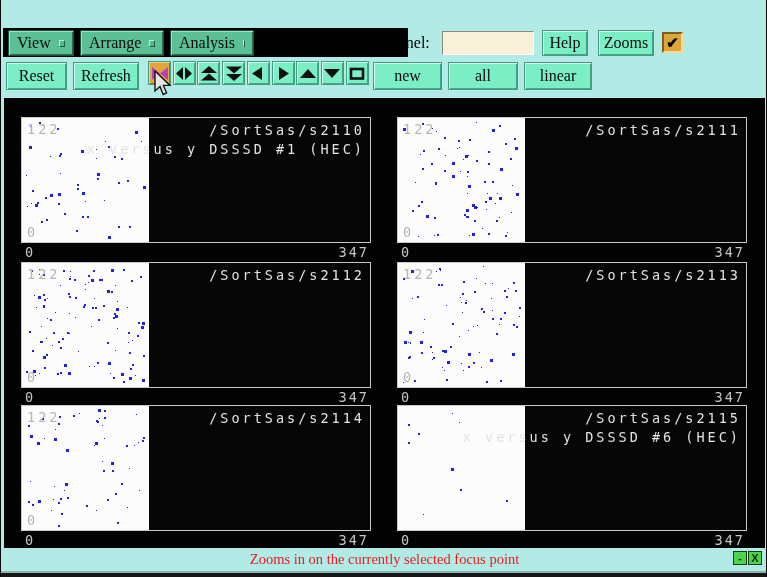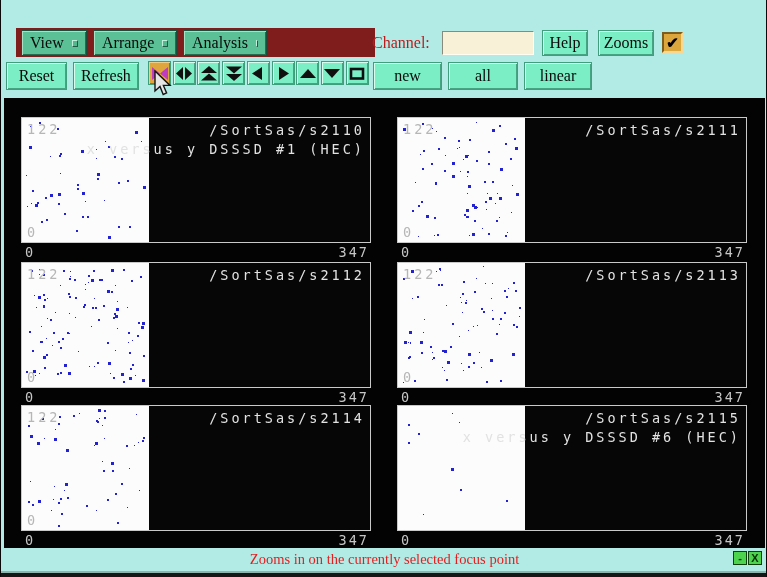--- a/index.html
+++ b/index.html
@@ -10,28 +10,28 @@
   .titlebar{position:absolute;left:0;top:0;width:767px;height:26px;
             background:linear-gradient(#444 0%,#2e2e2e 45%,#1d1d1d 100%);
             border-top:1px solid #5a5a5a;display:flex;align-items:center;}
   .win-icon{position:absolute;left:13px;top:3px;width:26px;height:21px;background:#1d1d1d;}
   .title-text{width:100%;text-align:center;color:#fff;font-family:"Liberation Sans",sans-serif;
               font-weight:bold;font-size:14px;letter-spacing:.2px;}
   .tb-controls{position:absolute;right:8px;top:0;height:26px;display:flex;align-items:center;gap:9px;}
   .tb-btn{color:#aaa;font-family:"DejaVu Sans",sans-serif;font-size:12px;font-weight:bold;
           width:14px;text-align:center;cursor:default;}
   
-  .menubar{position:absolute;left:15px;top:28px;width:359px;height:29px;background:#7f1d1d;}
+  .menubar{position:absolute;left:2px;top:28px;width:405px;height:29px;background:#000000;}
   .menu-btn{position:absolute;top:2px;height:26px;background:#5cc096;color:#0a0a0a;
             font-size:16px;display:flex;align-items:center;padding:0 8px;gap:8px;
             border:1px solid #17503c;box-shadow:inset 1px 1px 0 #a5e3c6, inset -1px -1px 0 #2a6b50;}
   .menu-dash{width:14px;height:7px;background:#52b78c;margin-left:auto;
              border-top:1px solid #c2efdc;border-left:1px solid #c2efdc;
              border-bottom:1px solid #1e5a44;border-right:1px solid #1e5a44;}
-  .channel-label{position:absolute;left:371px;top:34px;color:#b91c1c;font-size:16px;}
+  .channel-label{position:absolute;left:371px;top:34px;color:#000000;font-size:16px;}
   .channel-entry{position:absolute;left:441px;top:31px;width:92px;height:24px;background:#f8f1d7;
                  border:1px solid #8a8a7a;border-bottom-color:#fffdf2;border-right-color:#fffdf2;
                  font-size:14px;padding:0 4px;font-family:"Liberation Serif",serif;}
   .aqua-btn{position:absolute;background:#7beec6;color:#0a0a0a;font-size:16px;
             font-family:"Liberation Serif",serif;
             border:1px solid #3f9e7c;box-shadow:inset 1px 1px 0 #d6fcee, inset -1px -1px 0 #47a482;
             display:flex;align-items:center;justify-content:center;cursor:default;}
   .checkbox{position:absolute;left:661px;top:32px;width:21px;height:21px;background:#dda63d;
             border-top:2px solid #7d5d1d;border-left:2px solid #7d5d1d;
             border-bottom:2px solid #f6d793;border-right:2px solid #f6d793;

